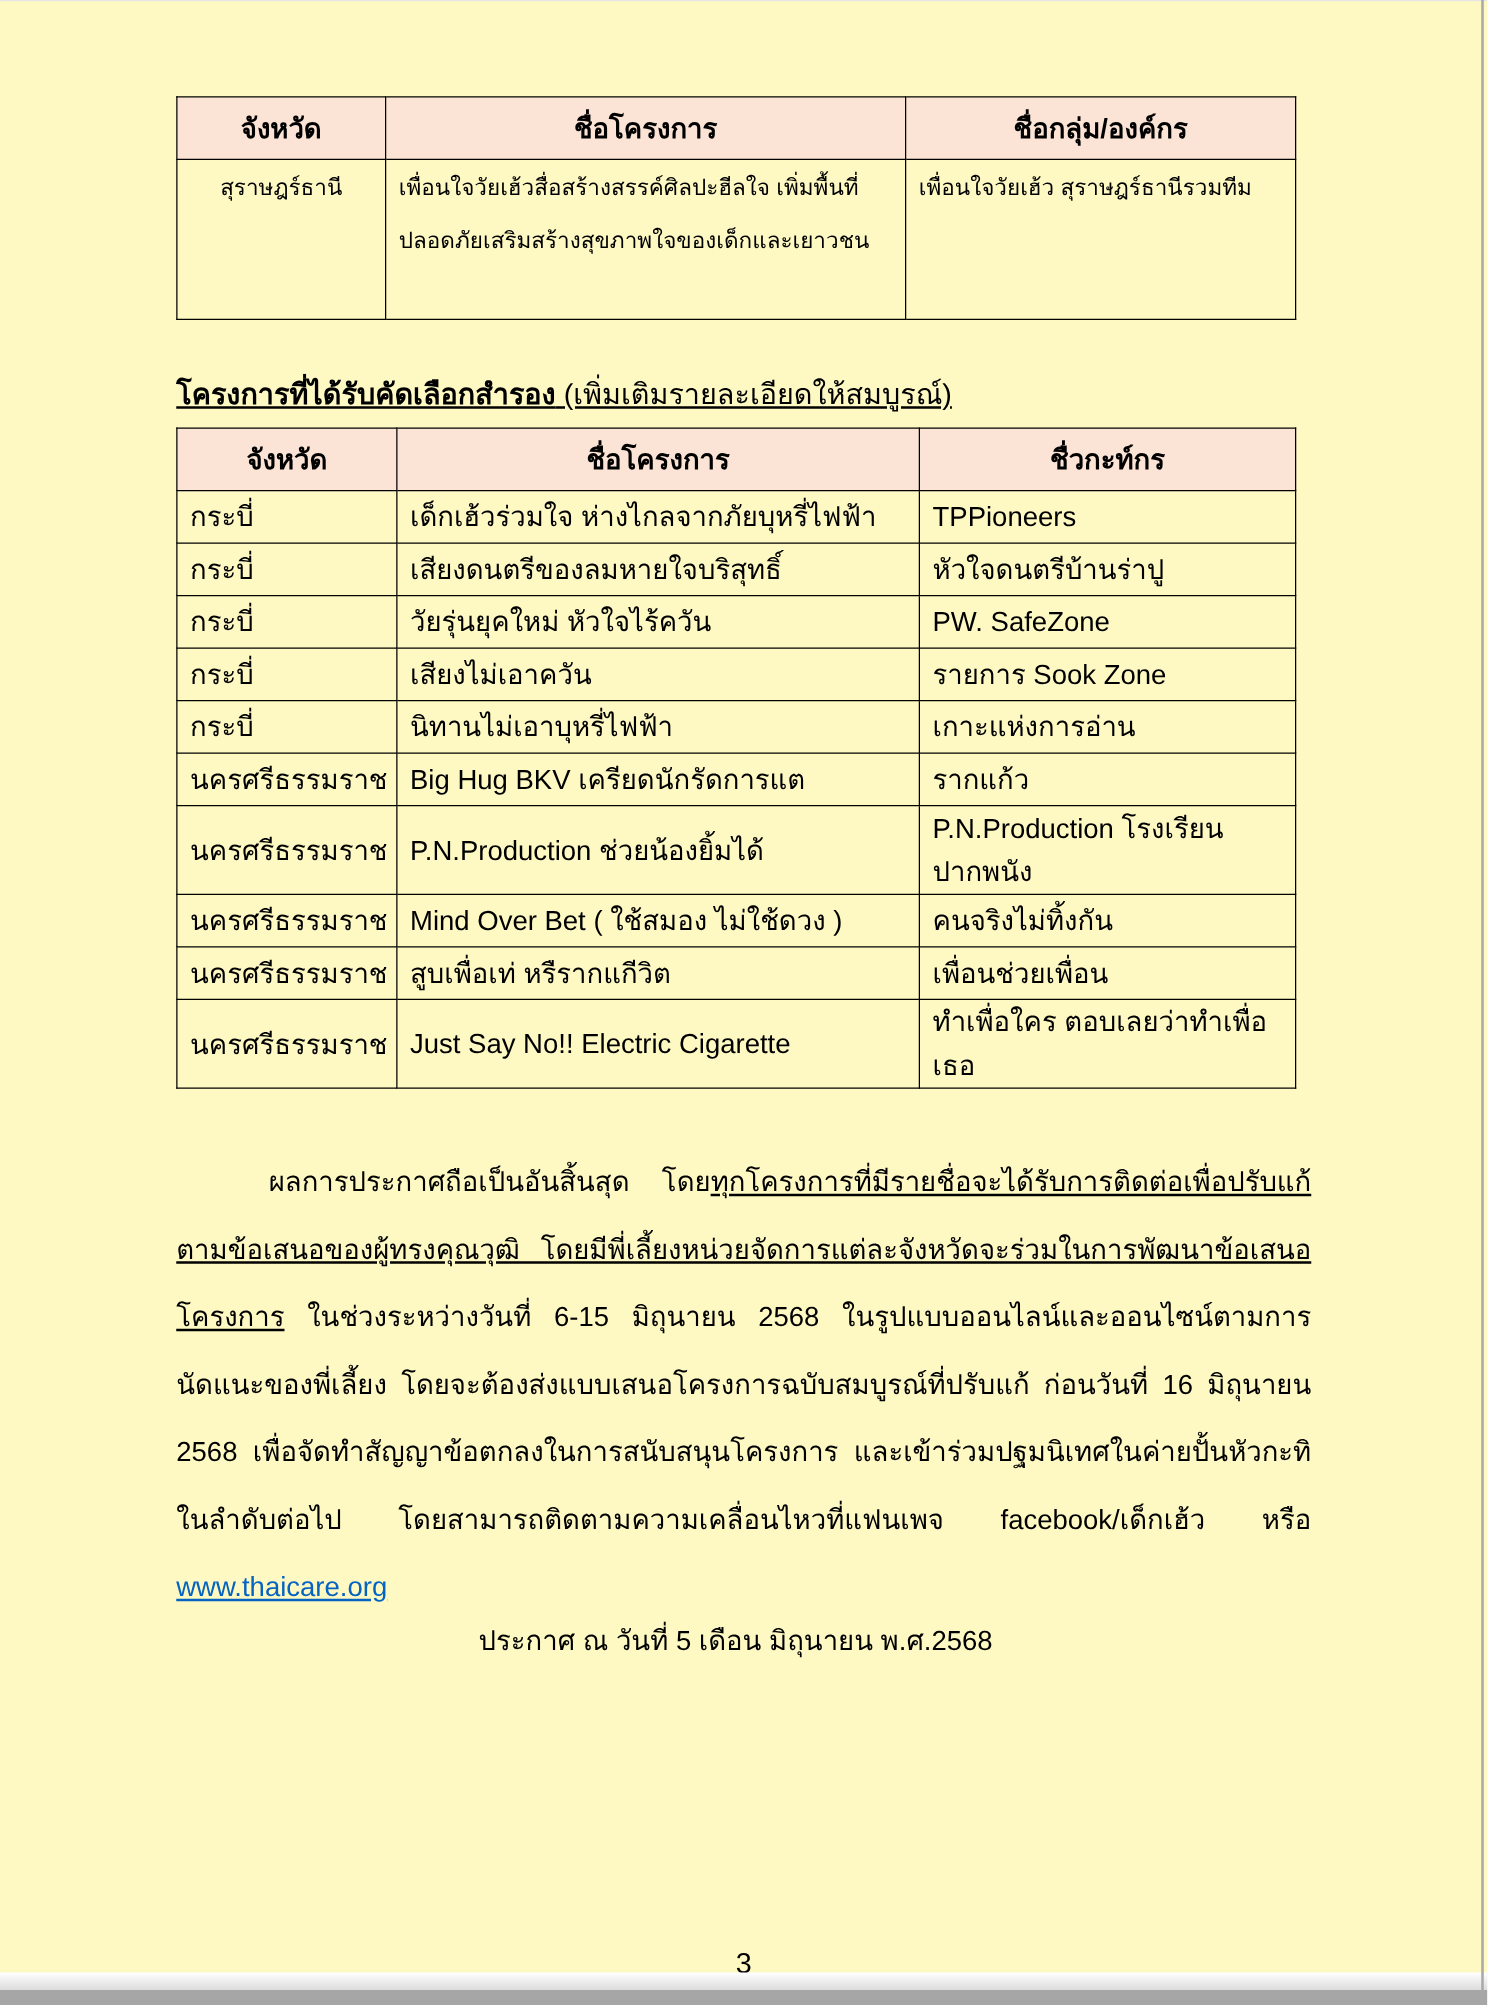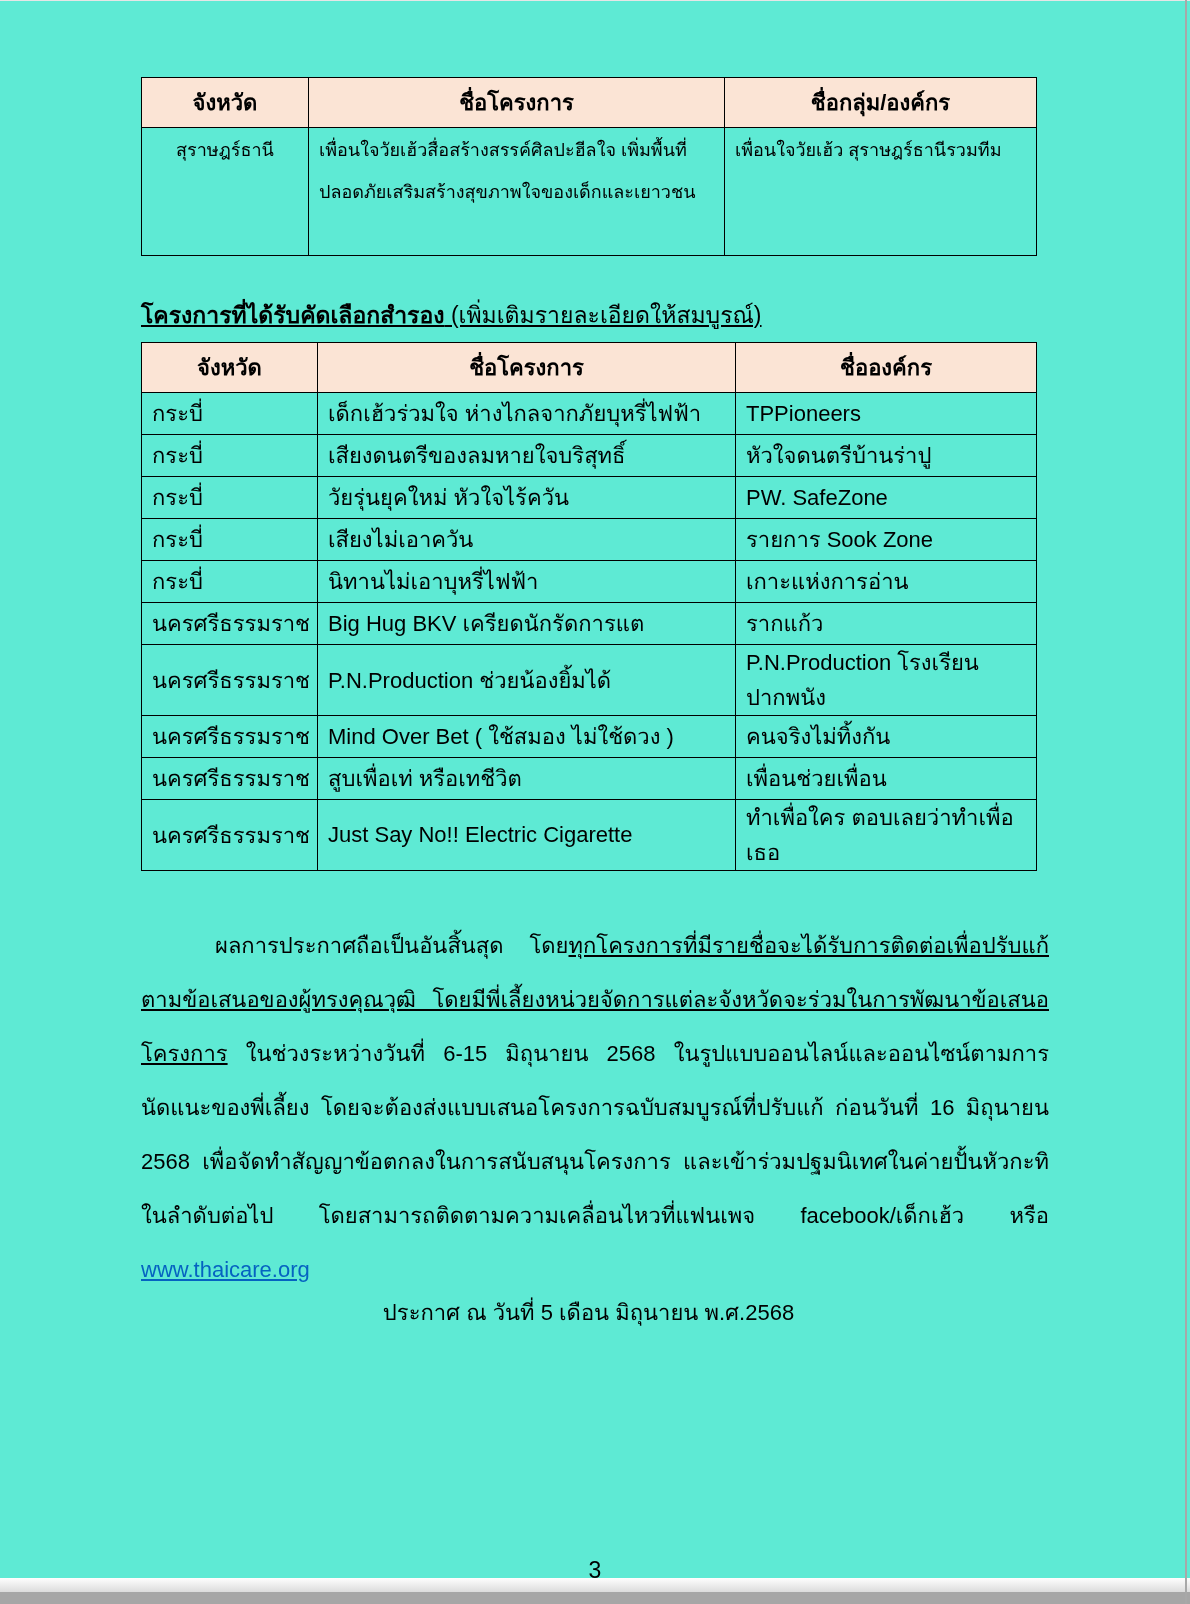--- a/index.html
+++ b/index.html
@@ -4,21 +4,21 @@
 <style>
   :root{
     --table-header-bg:#fbe4d5;
     --link-color:#0563c1;
   }
   *{box-sizing:border-box;}
   html,body{margin:0;padding:0;background:#ffffff;}
   .page{
     position:relative;
     width:1190px;height:1604px;
-    background:#5eead4;
+    background:#fef9c3;
     font-family:"Liberation Sans","DejaVu Sans",sans-serif;
     color:#000;
     overflow:hidden;
   }
   .top-edge{position:absolute;top:0;left:0;right:0;height:1px;background:#e6e6e6;}
   .right-edge{position:absolute;top:0;bottom:0;right:3px;width:2px;background:#a8a8a8;}
   .content{position:absolute;left:141px;top:0;width:910px;padding-top:77px;}
 
   table{border-collapse:collapse;table-layout:fixed;width:895px;}
   th,td{border:1.5px solid #000;}
@@ -99,21 +99,21 @@
     <table class="table-reserve">
       <colgroup>
           <col style="width:176px">
           <col style="width:418px">
           <col style="width:301px">
         </colgroup>
       <thead>
         <tr>
           <th>จังหวัด</th>
           <th>ชื่อโครงการ</th>
-          <th>ชื่อองค์กร</th>
+          <th>ชื่วกะท์กร</th>
         </tr>
       </thead>
       <tbody>
           <tr>
             <td class="cell-province">กระบี่</td>
             <td class="cell-project">เด็กเฮ้วร่วมใจ ห่างไกลจากภัยบุหรี่ไฟฟ้า</td>
             <td class="cell-organization">TPPioneers</td>
           </tr>
           <tr>
             <td class="cell-province">กระบี่</td>
@@ -145,21 +145,21 @@
             <td class="cell-project">P.N.Production ช่วยน้องยิ้มได้</td>
             <td class="cell-organization">P.N.Production โรงเรียนปากพนัง</td>
           </tr>
           <tr>
             <td class="cell-province">นครศรีธรรมราช</td>
             <td class="cell-project">Mind Over Bet ( ใช้สมอง ไม่ใช้ดวง )</td>
             <td class="cell-organization">คนจริงไม่ทิ้งกัน</td>
           </tr>
           <tr>
             <td class="cell-province">นครศรีธรรมราช</td>
-            <td class="cell-project">สูบเพื่อเท่ หรือเทชีวิต</td>
+            <td class="cell-project">สูบเพื่อเท่ หรืรากแกีวิต</td>
             <td class="cell-organization">เพื่อนช่วยเพื่อน</td>
           </tr>
           <tr>
             <td class="cell-province">นครศรีธรรมราช</td>
             <td class="cell-project">Just Say No!! Electric Cigarette</td>
             <td class="cell-organization">ทำเพื่อใคร ตอบเลยว่าทำเพื่อเธอ</td>
           </tr>
         </tbody>
     </table>
 

